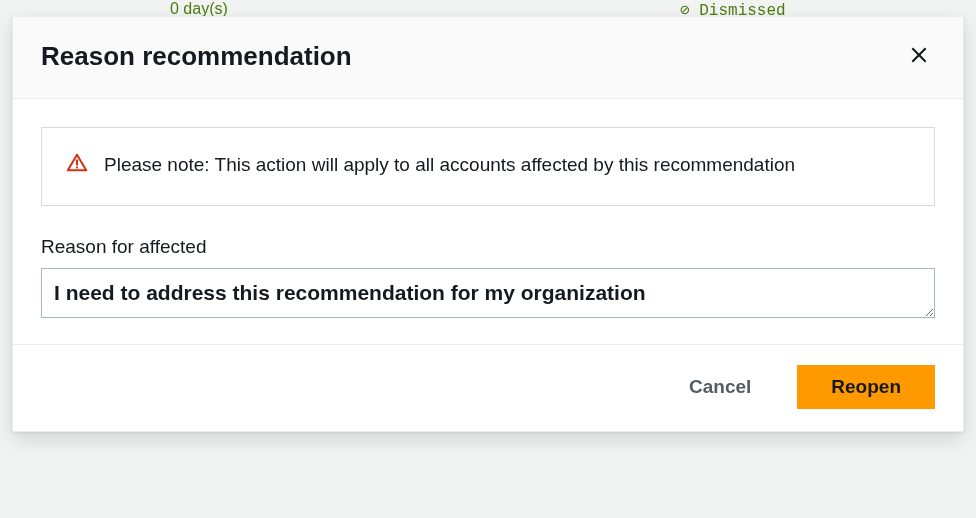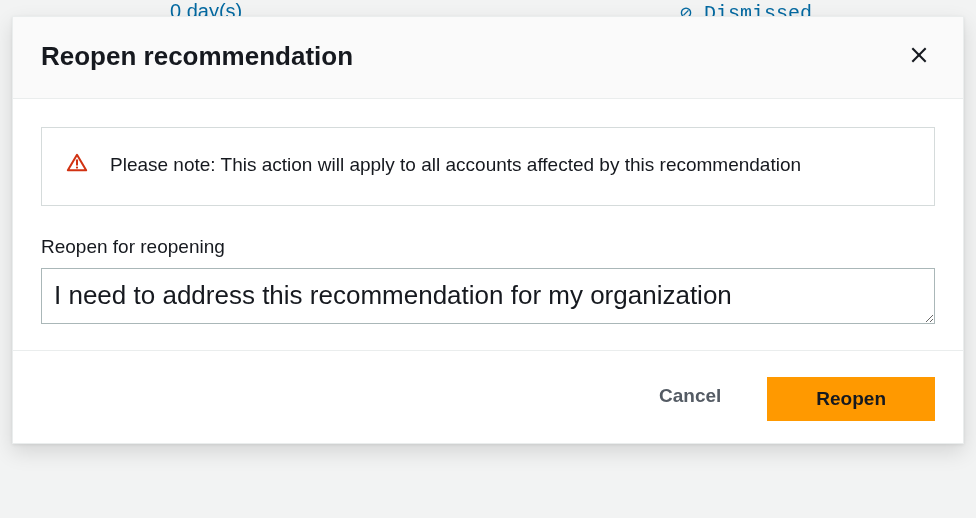--- a/index.html
+++ b/index.html
@@ -10,22 +10,22 @@
     body {
       font-family: "Amazon Ember", "Helvetica Neue", Arial, sans-serif;
       background: #f2f3f3;
       width: 976px;
       height: 518px;
       position: relative;
       overflow: hidden;
     }
     .backdrop-text {
       position: absolute;
-      color: #0369a1;
-      font-size: 20px;
+      color: #4d7c0f;
+      font-size: 16px;
       z-index: 0;
     }
     .modal {
       position: absolute;
       left: 12px;
       top: 16px;
       right: 12px;
       background: #ffffff;
       border: 1px solid #eaeded;
       box-shadow: 0 1px 3px rgba(0,0,0,0.08), 0 8px 20px rgba(0,0,0,0.12);
@@ -61,21 +61,21 @@
       stroke-width: 2.5;
     }
     .modal-body {
       padding: 28px 28px 22px 28px;
     }
     .alert-box {
       border: 1px solid #d5dbdb;
       padding: 22px 28px 26px 24px;
       display: flex;
       align-items: flex-start;
-      gap: 22px;
+      gap: 16px;
     }
     .alert-icon {
       flex-shrink: 0;
       margin-top: 2px;
     }
     .alert-icon svg {
       width: 22px;
       height: 22px;
     }
     .alert-text {
@@ -89,26 +89,27 @@
     .form-label {
       display: block;
       font-size: 19px;
       color: #16191f;
       margin-bottom: 10px;
     }
     .textarea {
       width: 100%;
       border: 1px solid #aab7b8;
       padding: 10px 12px;
-      font-size: 26px;
+      font-size: 21px;
       font-family: inherit;
       color: #16191f;
       resize: vertical;
       min-height: 46px;
       line-height: 1.3;
+      font-weight: bold;
     }
     .modal-footer {
       border-top: 1px solid #eaeded;
       padding: 20px 28px 22px 28px;
       display: flex;
       justify-content: flex-end;
       align-items: center;
       gap: 42px;
     }
     .btn-cancel {
@@ -119,34 +120,33 @@
       color: #545b64;
       cursor: pointer;
       padding: 8px 4px;
     }
     .btn-primary {
       background: #ff9900;
       border: 1px solid #ff9900;
       color: #16191f;
       font-size: 19px;
       font-weight: 700;
-      padding: 10px 48px;
+      padding: 10px 33px;
       cursor: pointer;
-      margin-top: 6px;
     }
   </style>
 </head>
 <body>
 
 <div class="backdrop-text" style="left:170px; top:0px;">0 day(s)</div>
 <div class="backdrop-text" style="left:680px; top:0px;font-family:Liberation Mono, monospace;">⊘ Dismissed</div>
 
 <div class="modal">
   <div class="modal-header">
-    <h1 class="modal-title">Reopen recommendation</h1>
+    <h1 class="modal-title">Reason recommendation</h1>
     <button class="close-btn">
       <span>
         <svg viewBox="0 0 24 24" fill="none">
           <line x1="4" y1="4" x2="20" y2="20"></line>
           <line x1="20" y1="4" x2="4" y2="20"></line>
         </svg>
       </span>
     </button>
   </div>
 
@@ -156,21 +156,21 @@
         <svg viewBox="0 0 24 24">
           <path d="M12 3 L22 20 L2 20 Z" fill="none" stroke="#d13212" stroke-width="2.2" stroke-linejoin="round"></path>
           <line x1="12" y1="9" x2="12" y2="14" stroke="#d13212" stroke-width="2.2" stroke-linecap="round"></line>
           <circle cx="12" cy="17" r="1.2" fill="#d13212"></circle>
         </svg>
       </span>
       <div class="alert-text">Please note: This action will apply to all accounts affected by this recommendation</div>
     </div>
 
     <div class="form-group">
-      <label class="form-label">Reopen for reopening</label>
+      <label class="form-label">Reason for affected</label>
       <textarea class="textarea" rows="1" style="">I need to address this recommendation for my organization</textarea>
     </div>
   </div>
 
   <div class="modal-footer">
     <button class="btn-cancel">Cancel</button>
     <button class="btn-primary">Reopen</button>
   </div>
 </div>
 

